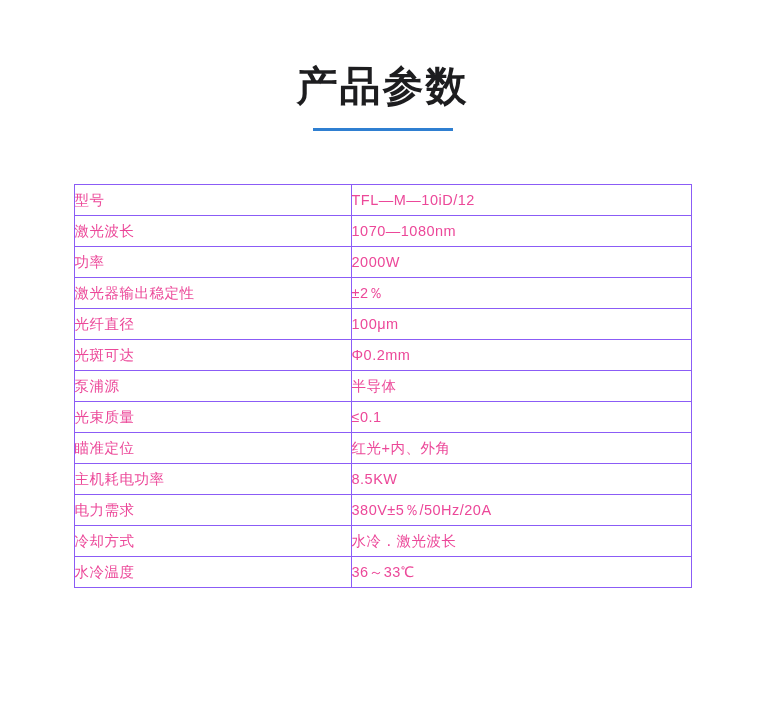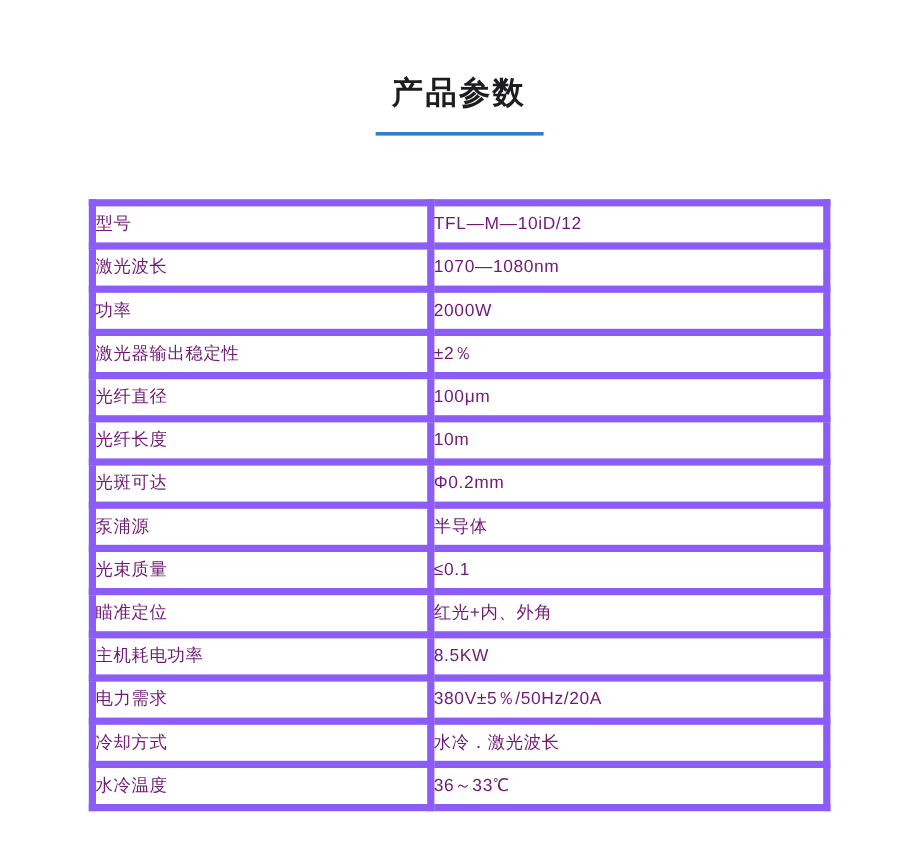--- a/index.html
+++ b/index.html
@@ -18,21 +18,21 @@
     position: relative;
     width: 765px;
     height: 714px;
     box-sizing: border-box;
   }
   .title-block {
     text-align: center;
     padding-top: 62px;
   }
   .title {
-    font-size: 26px;
+    font-size: 41px;
     font-weight: bold;
     letter-spacing: 2px;
     color: #1d1d1f;
     line-height: 1.2;
     margin: 0;
   }
   .title-underline {
     width: 140px;
     height: 3px;
     background: #2f7fd1;
@@ -42,24 +42,24 @@
     margin: 53px auto 0 auto;
     width: 618px;
   }
   table.spec {
     border-collapse: collapse;
     width: 100%;
     table-layout: fixed;
     border: 1px solid #aaaaaa;
   }
   table.spec td {
-    border: 6px solid #8b5cf6;
+    border: 1px solid #8b5cf6;
     height: 30px;
     font-size: 14.5px;
-    color: #701a75;
+    color: #ec4899;
     padding: 0;
     line-height: 30px;
   }
   td.label {
     width: 276px;
     padding-left: 36px;
     letter-spacing: 0.5px;
   }
   td.value {
     letter-spacing: 0.5px;
@@ -92,24 +92,20 @@
         </tr>
         <tr>
           <td class="label">激光器输出稳定性</td>
           <td class="value">±2％</td>
         </tr>
         <tr>
           <td class="label">光纤直径</td>
           <td class="value">100μm</td>
         </tr>
         <tr>
-          <td class="label">光纤长度</td>
-          <td class="value">10m</td>
-        </tr>
-        <tr>
           <td class="label">光斑可达</td>
           <td class="value">Φ0.2mm</td>
         </tr>
         <tr>
           <td class="label">泵浦源</td>
           <td class="value">半导体</td>
         </tr>
         <tr>
           <td class="label">光束质量</td>
           <td class="value">≤0.1</td>

